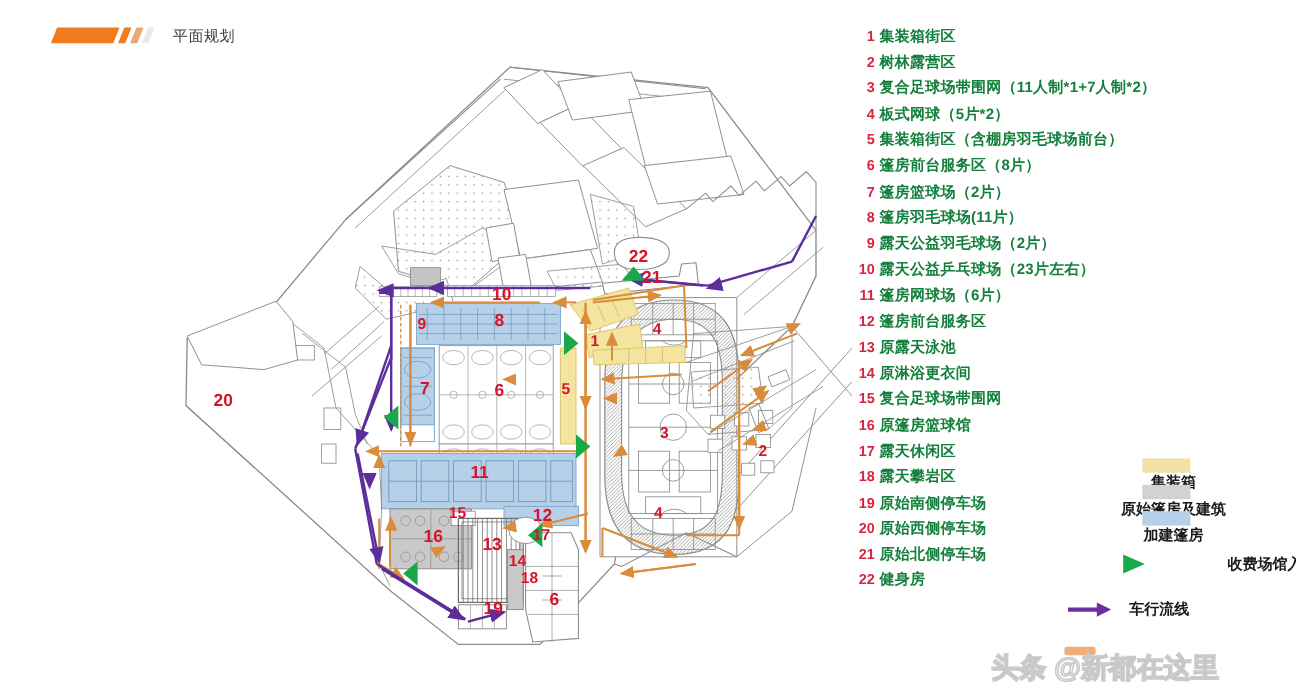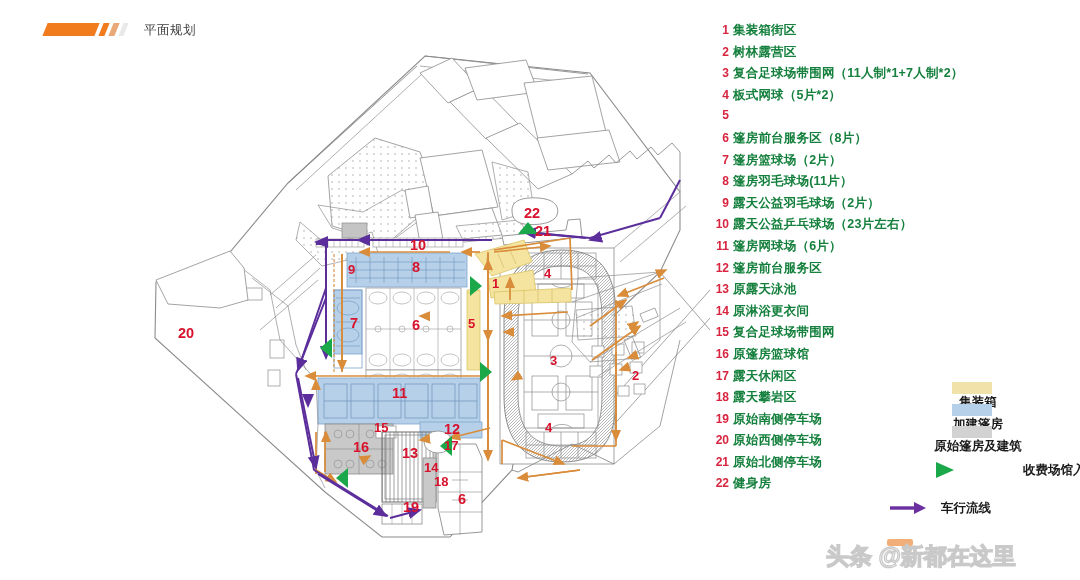--- a/index.html
+++ b/index.html
@@ -492,20 +492,21 @@
     <div class="legend-row">
       <span class="legend-num">3</span>
       <span class="legend-label">复合足球场带围网（11人制*1+7人制*2）</span>
     </div>
     <div class="legend-row">
       <span class="legend-num">4</span>
       <span class="legend-label">板式网球（5片*2）</span>
     </div>
     <div class="legend-row">
       <span class="legend-num">5</span>
+      <span class="legend-label">集装箱街区（含棚房羽毛球场前台）</span>
     </div>
     <div class="legend-row">
       <span class="legend-num">6</span>
       <span class="legend-label">篷房前台服务区（8片）</span>
     </div>
     <div class="legend-row">
       <span class="legend-num">7</span>
       <span class="legend-label">篷房篮球场（2片）</span>
     </div>
     <div class="legend-row">
@@ -569,26 +570,26 @@
       <span class="legend-label">健身房</span>
     </div>
   </div>
 
   <div id="legend-keys">
     <div class="key-row">
       <span class="key-swatch" style="background:#f0e2a8"></span>
       <span class="key-label">集装箱</span>
     </div>
     <div class="key-row">
+      <span class="key-swatch" style="background:#d2d2d2"></span>
+      <span class="key-label">原始篷房及建筑</span>
+    </div>
+    <div class="key-row">
       <span class="key-swatch" style="background:#b6d0e9"></span>
       <span class="key-label">加建篷房</span>
-    </div>
-    <div class="key-row">
-      <span class="key-swatch" style="background:#d2d2d2"></span>
-      <span class="key-label">原始篷房及建筑</span>
     </div>
   </div>
 
   <div id="key-entrance">
     <span class="key-glyph">
       <svg width="40" height="20" viewBox="0 0 40 20">
           <path d="M10,2 L28,10 L10,18 Z" fill="#1aa84a"></path>
         </svg>
     </span>
     <span class="key-label">收费场馆入口</span>

